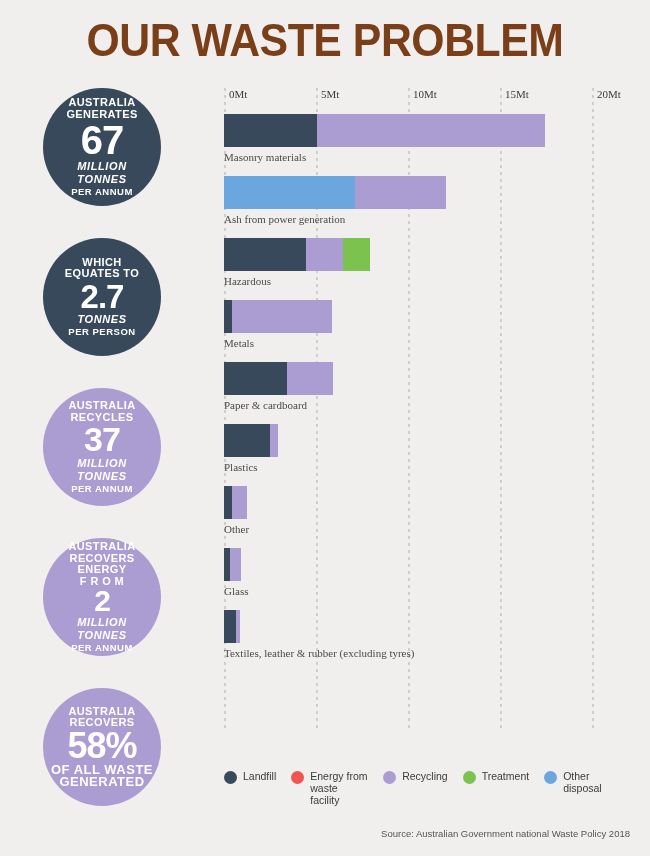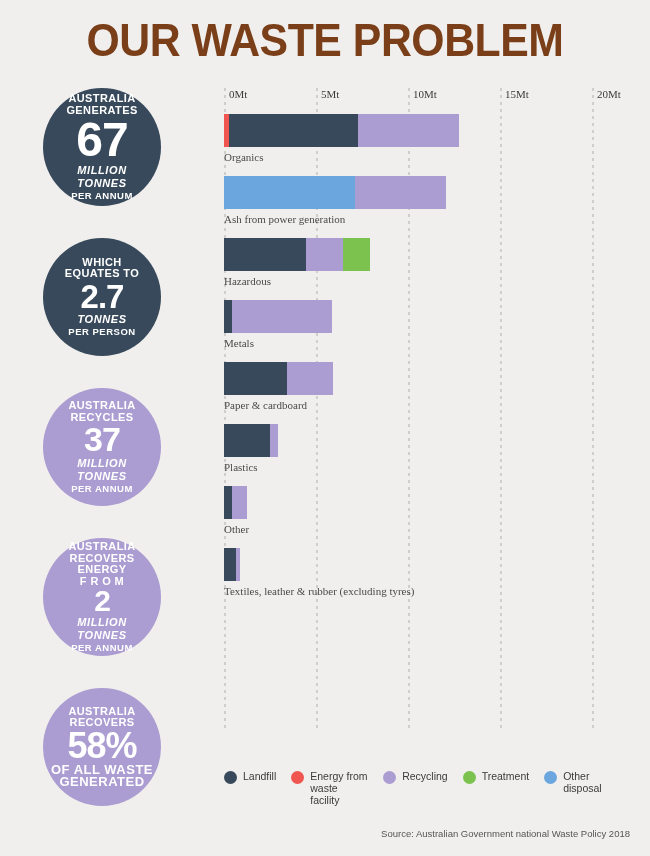--- a/index.html
+++ b/index.html
@@ -58,21 +58,21 @@
     font-weight:bold;
     line-height:11.5px;
     letter-spacing:0.4px;
     text-transform:uppercase;
   }
   .c-big{
     font-weight:bold;
     line-height:0.95;
     letter-spacing:-1px;
   }
-  .c-big.s1{font-size:48px;margin:1px 0 1px;}
+  .c-big.s1{font-size:40px;margin:1px 0 1px;}
   .c-big.s2{font-size:33px;margin:1px 0 1px;}
   .c-big.s3{font-size:34px;margin:0px 0 1px;}
   .c-big.s4{font-size:30px;margin:0px 0 0px;}
   .c-big.s5{font-size:36px;margin:0px 8px 1px;}
   .c-mid{
     font-size:11px;
     font-weight:bold;
     line-height:13px;
     letter-spacing:0.6px;
     text-transform:uppercase;
@@ -230,25 +230,24 @@
     <div class="axis">
         <div class="tick" style="left: 0px;">0Mt</div>
         <div class="tick" style="left: 92px;">5Mt</div>
         <div class="tick" style="left: 184px;">10Mt</div>
         <div class="tick" style="left: 276px;">15Mt</div>
         <div class="tick" style="left: 368px;">20Mt</div>
       </div>
     <div class="rows">
         <div class="row">
           <div class="bar">
-            <div class="seg" style="width: 4.6px; background: rgb(240, 86, 79);"></div>
-            <div class="seg" style="width: 129.72px; background: rgb(55, 73, 90);"></div>
-            <div class="seg" style="width: 100.28px; background: rgb(171, 156, 209);"></div>
-          </div>
-          <div class="blabel">Organics</div>
+            <div class="seg" style="width: 92.92px; background: rgb(55, 73, 90);"></div>
+            <div class="seg" style="width: 228.16px; background: rgb(171, 156, 209);"></div>
+          </div>
+          <div class="blabel">Masonry materials</div>
         </div>
         <div class="row">
           <div class="bar">
             <div class="seg" style="width: 130.64px; background: rgb(108, 166, 222);"></div>
             <div class="seg" style="width: 91.08px; background: rgb(171, 156, 209);"></div>
           </div>
           <div class="blabel">Ash from power generation</div>
         </div>
         <div class="row">
           <div class="bar">
@@ -281,20 +280,27 @@
         </div>
         <div class="row">
           <div class="bar">
             <div class="seg" style="width: 8.28px; background: rgb(55, 73, 90);"></div>
             <div class="seg" style="width: 14.72px; background: rgb(171, 156, 209);"></div>
           </div>
           <div class="blabel">Other</div>
         </div>
         <div class="row">
           <div class="bar">
+            <div class="seg" style="width: 5.52px; background: rgb(55, 73, 90);"></div>
+            <div class="seg" style="width: 11.04px; background: rgb(171, 156, 209);"></div>
+          </div>
+          <div class="blabel">Glass</div>
+        </div>
+        <div class="row">
+          <div class="bar">
             <div class="seg" style="width: 11.96px; background: rgb(55, 73, 90);"></div>
             <div class="seg" style="width: 3.68px; background: rgb(171, 156, 209);"></div>
           </div>
           <div class="blabel">Textiles, leather &amp; rubber (excluding tyres)</div>
         </div>
       </div>
   </div>
 
   <div class="legend">
       <div class="lg-item">

